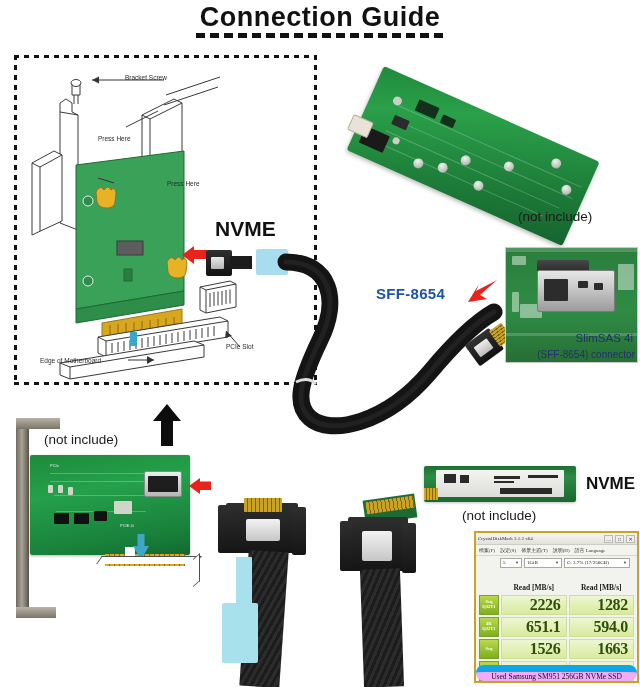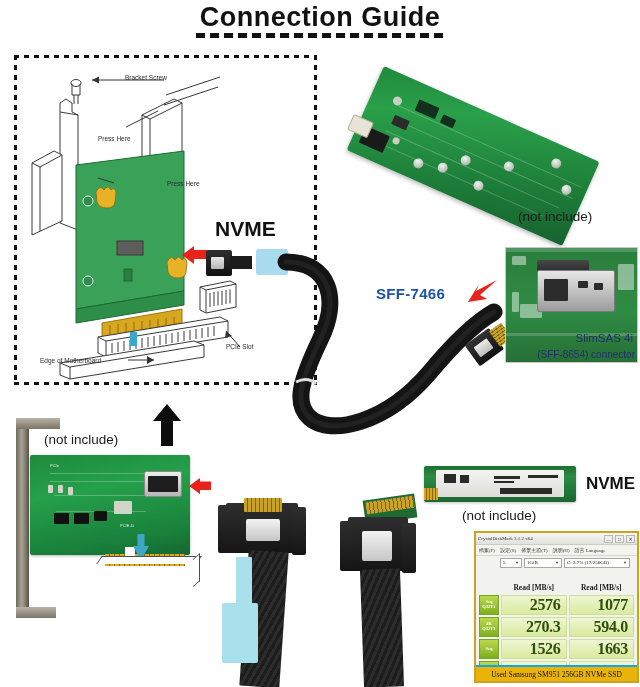--- a/index.html
+++ b/index.html
@@ -275,23 +275,24 @@
     margin:1px; border:1px solid #cfdf9a;
     background:linear-gradient(180deg,#edf6d2,#d9ea9e);
     display:flex; align-items:center; justify-content:flex-end;
     padding-right:5px;
     font-size:16px; font-weight:bold; color:#2f4f0a;
     letter-spacing:-0.3px;
   }
   .cdm .footer {
     position:absolute; left:0; bottom:0; width:100%; height:16px;
     display:flex; align-items:center; justify-content:center;
-    font-size:7.5px; color:#111; background:#eab308;
-    border-top:2px solid #0ea5e9;
+    font-size:7.5px; color:#111; background:#f0abfc;
+    border-top:7px solid #0ea5e9;
     white-space:nowrap;
+    border-radius:8px;
   }
 
   
   .connphoto { position:absolute; }
   .conn-head {
     position:absolute; background:linear-gradient(180deg,#2e2e2e,#151515);
     border-radius:2px;
   }
   .conn-gold {
     position:absolute;
@@ -414,21 +415,21 @@
 
     <path d="M296 382 q12 -6 20 2" stroke="#dedede" stroke-width="3" fill="none"></path>
   </svg>
 
   <div style="position:absolute;left:468px;top:330px;width:44px;height:26px;transform:rotate(-36deg);">
     <div style="position:absolute;left:0;top:0;width:30px;height:26px;background:linear-gradient(180deg,#333,#111);border-radius:2px;"></div>
     <div style="position:absolute;left:6px;top:7px;width:16px;height:12px;background:linear-gradient(180deg,#ededed,#bdbdbd);border-radius:1px;"></div>
     <div style="position:absolute;left:28px;top:3px;width:15px;height:19px;background:repeating-linear-gradient(to bottom,#c9a229 0 2px,#7d6314 2px 3px);border-radius:1px;"></div>
   </div>
 
-  <div class="sff-label" style="left:376px; top:285px;">SFF-7466</div>
+  <div class="sff-label" style="left:376px; top:285px;">SFF-8654</div>
 
   <svg class="red-arrow" style="left:466px; top:279px;" width="32" height="28" viewBox="0 0 32 28">
     <path d="M31 1 L10 12 L13 5 L2 23 L21 20 L14 16 L31 1 Z" fill="#e8231c"></path>
   </svg>
 
   <div class="adapter-wrap">
     <div class="adapter">
       <div class="pad" style="left:192px;top:14px;"></div>
       <div class="pad" style="left:212px;top:34px;"></div>
       <div class="pad" style="left:150px;top:36px;"></div>
@@ -568,25 +569,25 @@
       <span class="sel s2">1GiB</span>
       <span class="sel s3">C: 3.7% (17/256GB)</span>
     </div>
 
     <div class="grid">
       <div class="hdr"></div>
       <div class="hdr">Read [MB/s]</div>
       <div class="hdr">Read [MB/s]</div>
 
       <div class="btn">Seq Q32T1</div>
-      <div class="val">2576</div>
-      <div class="val">1077</div>
+      <div class="val">2226</div>
+      <div class="val">1282</div>
 
       <div class="btn">4K Q32T1</div>
-      <div class="val">270.3</div>
+      <div class="val">651.1</div>
       <div class="val">594.0</div>
 
       <div class="btn">Seq</div>
       <div class="val">1526</div>
       <div class="val">1663</div>
 
       <div class="btn">4K</div>
       <div class="val">46.49</div>
       <div class="val">193.8</div>
     </div>

